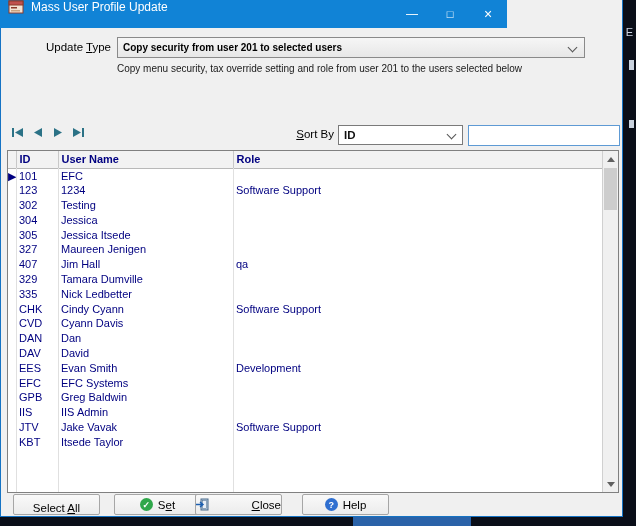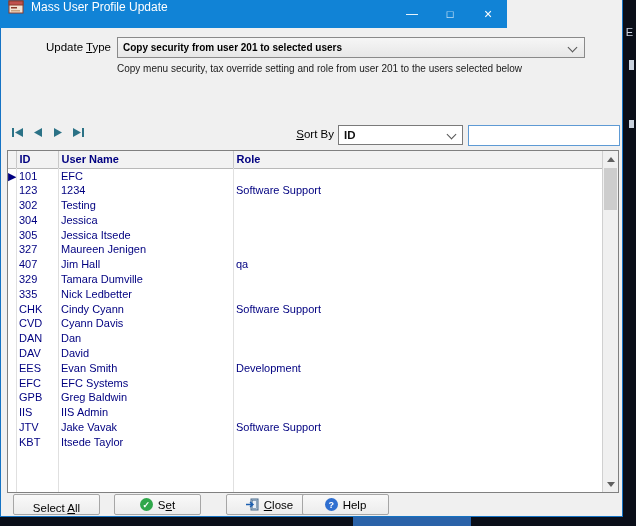--- a/index.html
+++ b/index.html
@@ -104,21 +104,21 @@
   .vs-thumb { position:absolute; left:1px; top:17px; width:13px; height:42px; background:#cdcdcd; }
 
   .footer-btn {
     position:absolute; top:466px; height:21px; width:87px;
     background:linear-gradient(#f9f9f9,#ececec); border:1px solid #a6a6a6; border-radius:2px;
     display:flex; align-items:center; justify-content:center; gap:5px;
     font-size:11.5px; color:#000; font-family:"Liberation Sans", sans-serif; cursor:default;
   }
   .btn-select-all { left:12px;align-items:flex-end; }
   .btn-set { left:113px; }
-  .btn-close { left:225px; }
+  .btn-close { left:194px;justify-content:space-between; }
   .btn-help { left:301px; }
   .mini-icon {
     width:13px; height:13px; border-radius:50%; color:#fff; font-size:9px; font-weight:bold;
     display:flex; align-items:center; justify-content:center; flex:0 0 auto;
   }
   .icon-check { background:#2fa74a; }
   .icon-help { background:#2f6fd0; }
   .icon-door { border-radius:0; background:transparent; }
 </style>
 </head>

